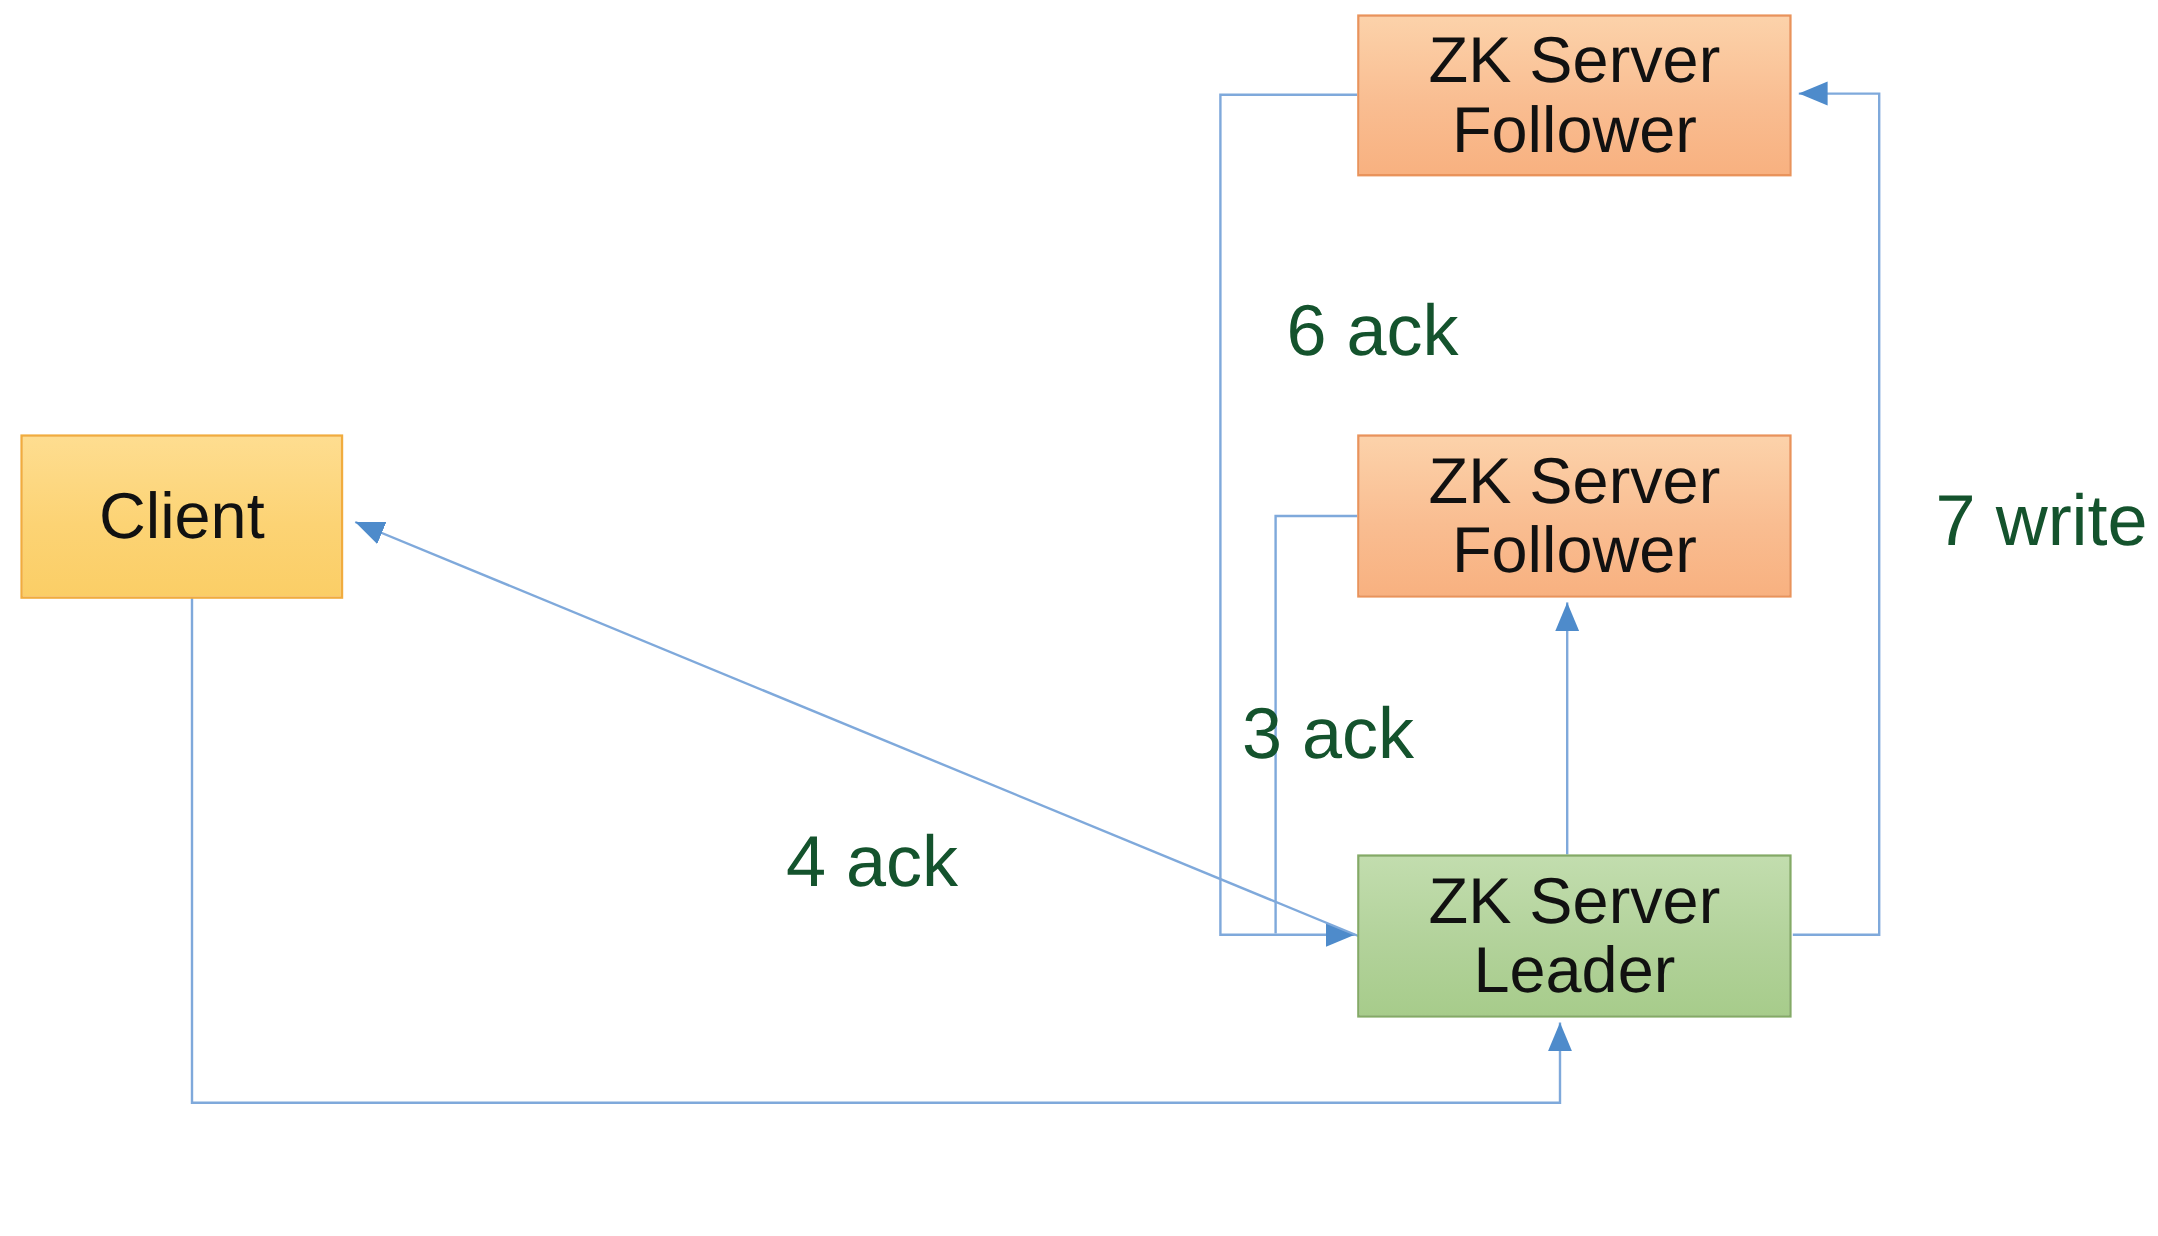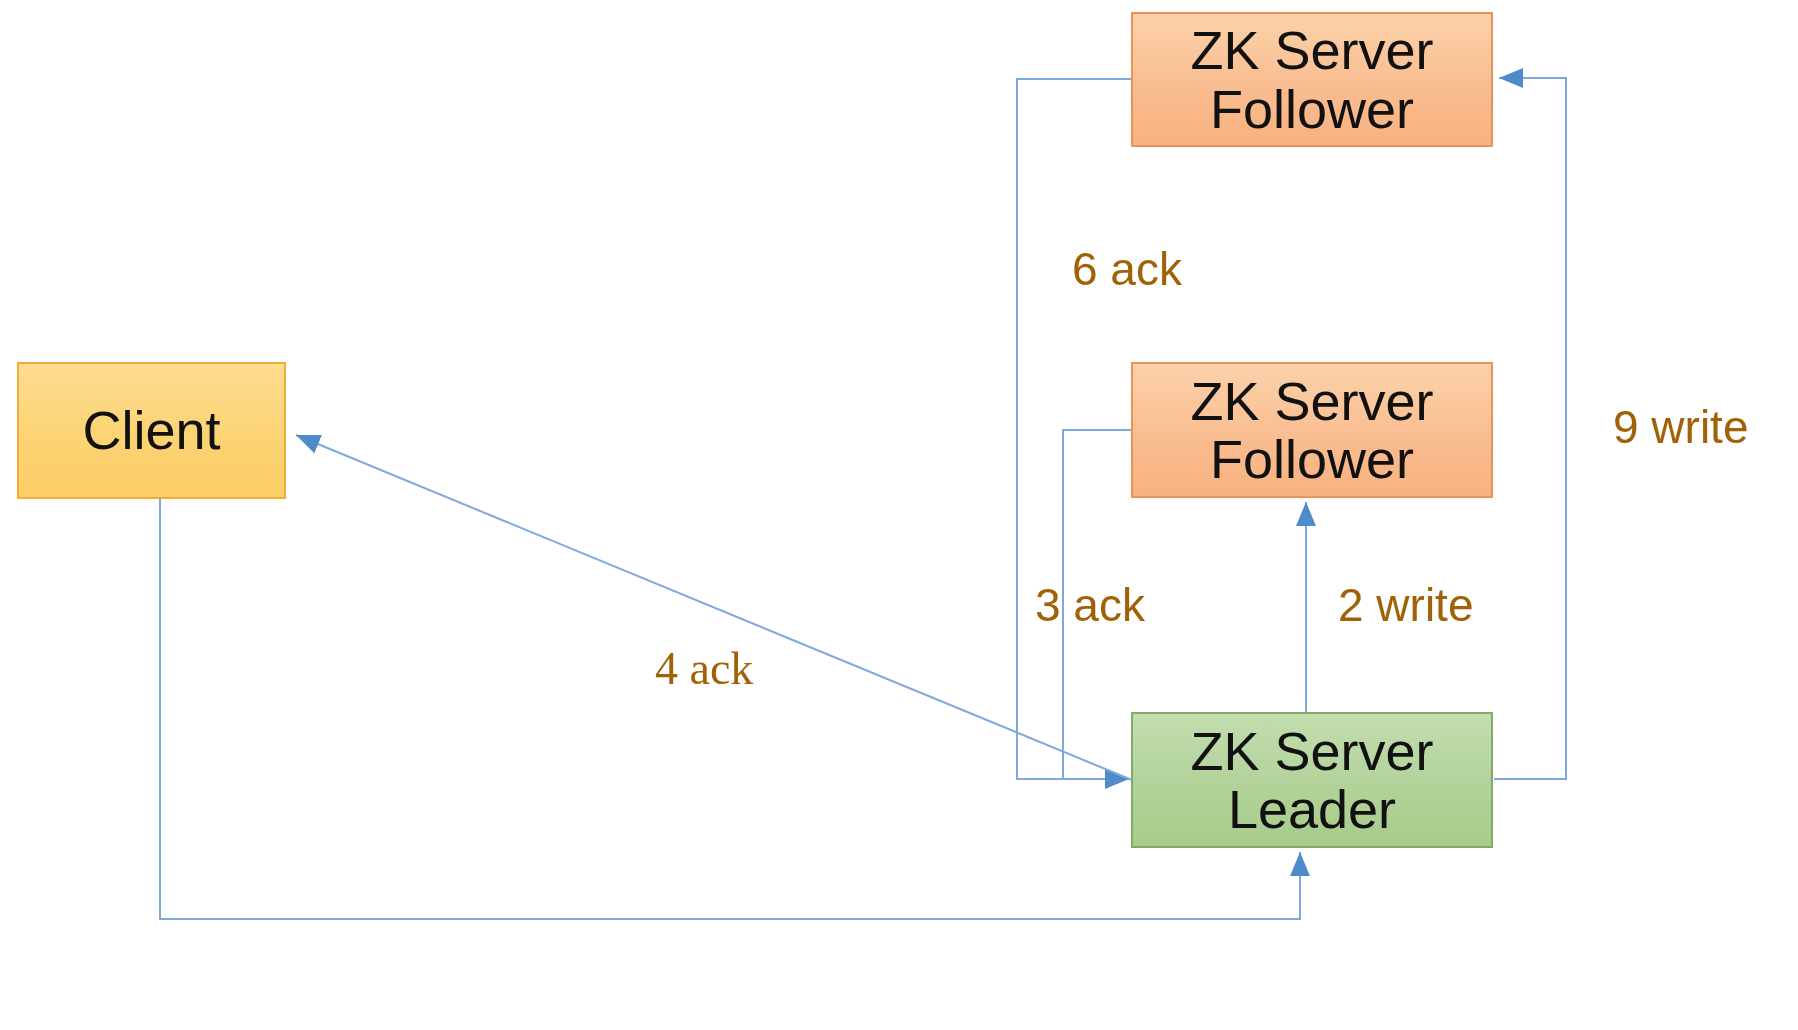--- a/index.html
+++ b/index.html
@@ -39,30 +39,30 @@
   .node-gold {
     background: linear-gradient(180deg, #FEDD90 0%, #FCD374 55%, #FBCE66 100%);
     border: 2px solid #F1AC3E;
   }
   .node-follower-top { left: 1131px; top: 12px;  width: 362px; height: 135px; }
   .node-follower-mid { left: 1131px; top: 362px; width: 362px; height: 136px; }
   .node-leader       { left: 1131px; top: 712px; width: 362px; height: 136px; }
   .node-client       { left: 17px;   top: 362px; width: 269px; height: 137px; }
   .edge-label {
     position: absolute;
-    font-size: 46px;
+    font-size: 60px;
     line-height: 1;
-    color: #a16207;
+    color: #14532d;
     white-space: nowrap;
   }
   .lbl-6 { left: 1072px; top: 246px; }
   .lbl-5 { left: 1613px; top: 404px; }
   .lbl-3 { left: 1035px; top: 582px; }
   .lbl-2 { left: 1338px; top: 582px; }
-  .lbl-4 { left: 655px;  top: 646px; font-family: Liberation Serif, serif; }
+  .lbl-4 { left: 655px;  top: 688px; }
   .lbl-1 { left: 655px;  top: 956px; }
 </style>
 </head>
 <body>
 
 <div class="stage">
 
   <svg class="connector-layer" viewBox="0 0 1798 1030" xmlns="http://www.w3.org/2000/svg">
     <defs>
       <marker id="ah" markerWidth="13" markerHeight="11" refX="12" refY="5" orient="auto" markerUnits="strokeWidth">
@@ -92,18 +92,17 @@
   <div class="node node-green node-leader">
     <span>ZK Server
 Leader</span>
   </div>
 
   <div class="node node-gold node-client">
     <span>Client</span>
   </div>
 
   <div class="edge-label lbl-6">6 ack</div>
-  <div class="edge-label lbl-5">9 write</div>
+  <div class="edge-label lbl-5">7 write</div>
   <div class="edge-label lbl-3">3 ack</div>
-  <div class="edge-label lbl-2">2 write</div>
   <div class="edge-label lbl-4">4 ack</div>
 
 </div>
 
 </body></html>

